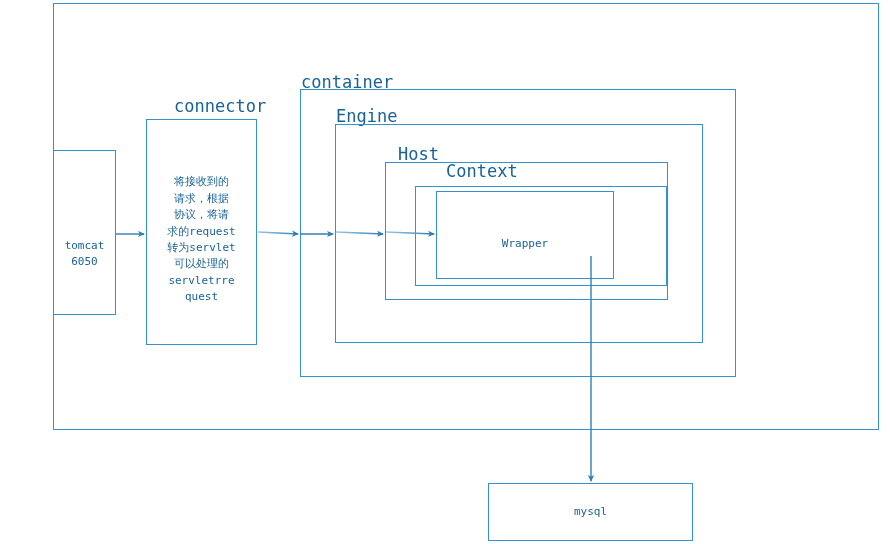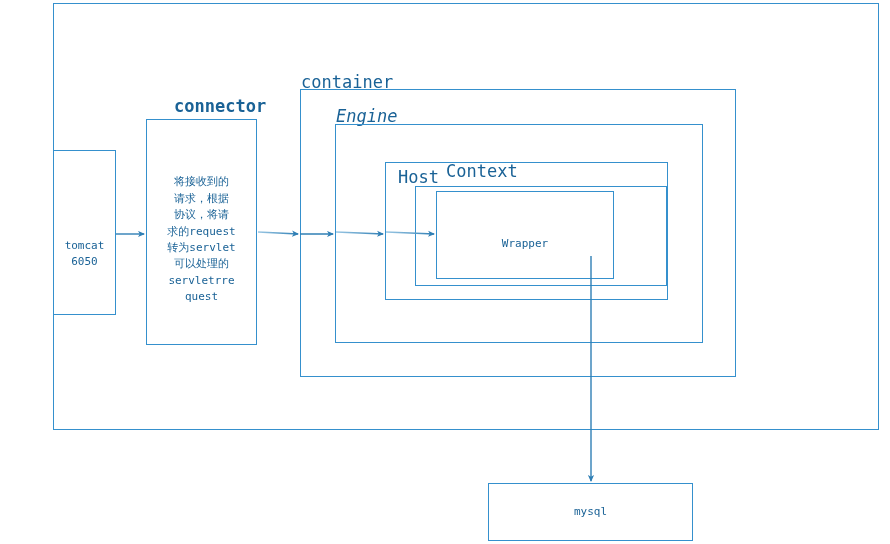--- a/index.html
+++ b/index.html
@@ -62,38 +62,38 @@
 <div id="canvas">
 
   <div class="box" style="left:53px; top:3px; width:826px; height:427px;"></div>
 
   <div class="box" style="left:53px; top:150px; width:63px; height:165px;"></div>
   <div class="boxtext" style="left:53px; top:232px; width:63px; height:44px; flex-direction:column;">
     <span>tomcat</span>
     <span>6050</span>
   </div>
 
-  <div class="label" style="left:174px; top:99px;font-weight:bold;">connector</div>
+  <div class="label" style="left:174px; top:99px;">connector</div>
   <div class="box" style="left:146px; top:119px; width:111px; height:226px;"></div>
   <div class="boxtext" style="left:148px; top:175px; width:107px; height:130px; line-height:16.4px;">将接收到的
 请求，根据
 协议，将请
 求的request
 转为servlet
 可以处理的
 servletrre
 quest</div>
 
   <div class="label" style="left:301px; top:75px;">container</div>
   <div class="box" style="left:300px; top:89px; width:436px; height:288px;"></div>
 
-  <div class="label" style="left:336px; top:109px;font-style:italic;">Engine</div>
+  <div class="label" style="left:336px; top:109px;">Engine</div>
   <div class="box" style="left:335px; top:124px; width:368px; height:219px;"></div>
 
-  <div class="label" style="left:398px; top:147px;margin-top:23px;">Host</div>
+  <div class="label" style="left:398px; top:147px;">Host</div>
   <div class="box" style="left:385px; top:162px; width:283px; height:138px;"></div>
 
   <div class="label" style="left:446px; top:164px;">Context</div>
   <div class="box" style="left:415px; top:186px; width:252px; height:100px;"></div>
 
   <div class="box" style="left:436px; top:191px; width:178px; height:88px;"></div>
   <div class="boxtext" style="left:436px; top:200px; width:178px; height:88px;">Wrapper</div>
 
   <div class="box" style="left:488px; top:483px; width:205px; height:58px;"></div>
   <div class="boxtext" style="left:488px; top:483px; width:205px; height:58px;">mysql</div>

